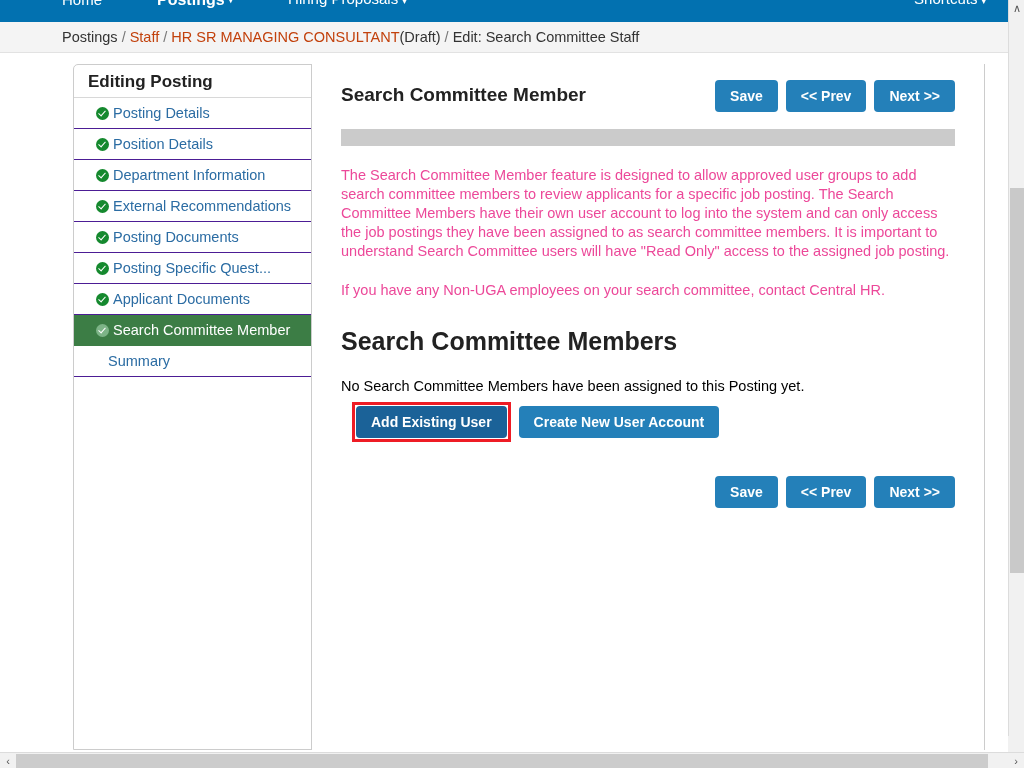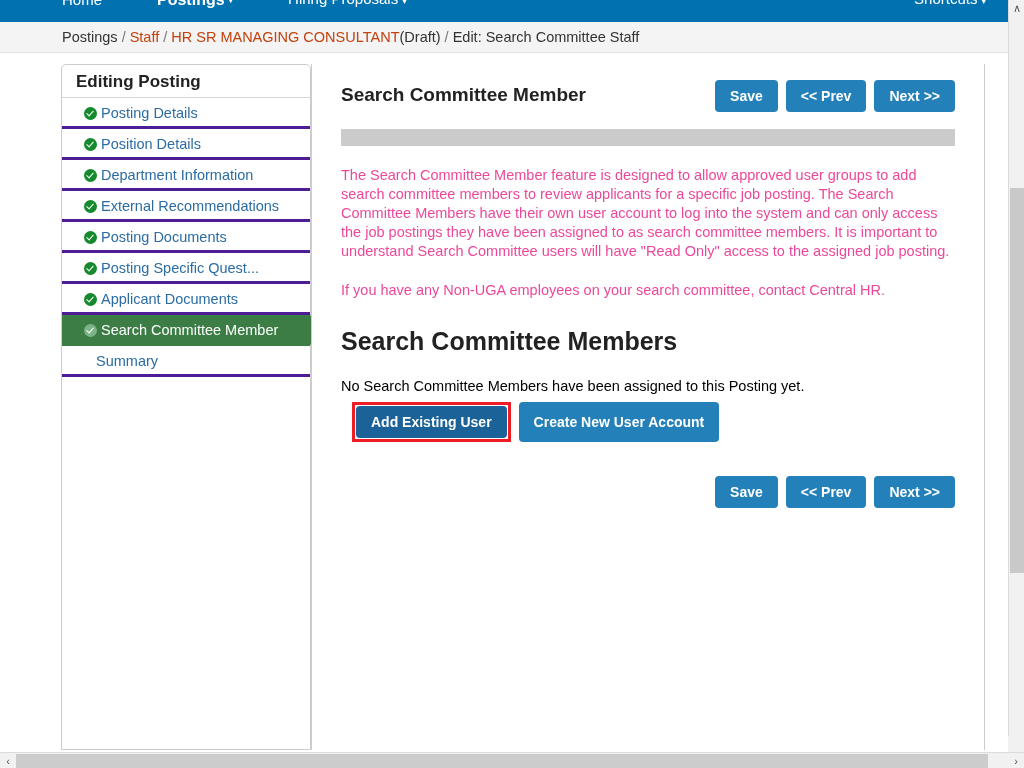--- a/index.html
+++ b/index.html
@@ -82,21 +82,21 @@
     color: #c2410c;
     text-decoration: none;
     cursor: pointer;
   }
   .breadcrumb .crumb-static { color: #333333; }
   .breadcrumb .crumb-draft { color: #333333; }
 
   
   .sidebar {
     position: absolute;
-    left: 61px;
+    left: 73px;
     top: 64px;
     width: 250px;
     height: 686px;
     background: #ffffff;
     border: 1px solid #cccccc;
     border-top-left-radius: 5px;
     border-top-right-radius: 5px;
     box-sizing: border-box;
     overflow: visible;
   }
@@ -109,21 +109,21 @@
     color: #222222;
     border-bottom: 1px solid #d8d8d8;
     box-sizing: border-box;
   }
   .side-item {
     position: relative;
     height: 31px;
     line-height: 31px;
     padding-left: 22px;
     font-size: 14.5px;
-    border-bottom: 3px solid #4c1d95;
+    border-bottom: 1px solid #4c1d95;
     box-sizing: border-box;
     white-space: nowrap;
     cursor: pointer;
   }
   .side-item .lbl { color: #2b6ca3; }
   .side-item.no-icon { padding-left: 34px; }
   .side-item.current {
     background: #3c7d45;
     border-bottom: 1px solid #3c7d45;
   }
@@ -217,20 +217,21 @@
     font-weight: bold;
     margin: 27px 0 0 0;
   }
   .empty-note {
     font-size: 14.5px;
     color: #000000;
     margin: 22px 0 0 0;
   }
   .action-row {
     display: flex;
+    align-items: center;
     gap: 8px;
     margin-top: 8px;
     padding-left: 11px;
   }
   .hl-wrap {
     display: inline-block;
     border: 3px solid #ee1c25;
     padding: 1px;
     line-height: 0;
   }

